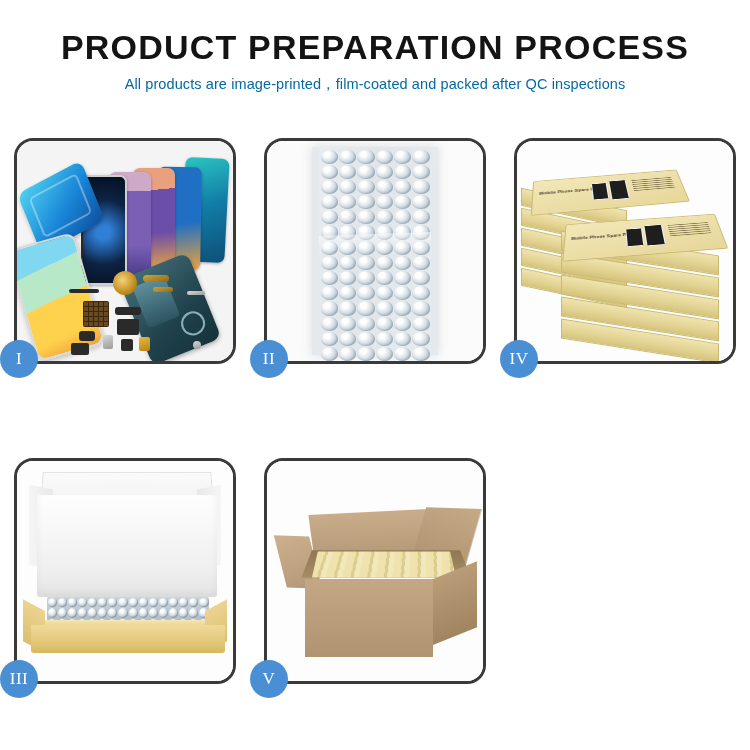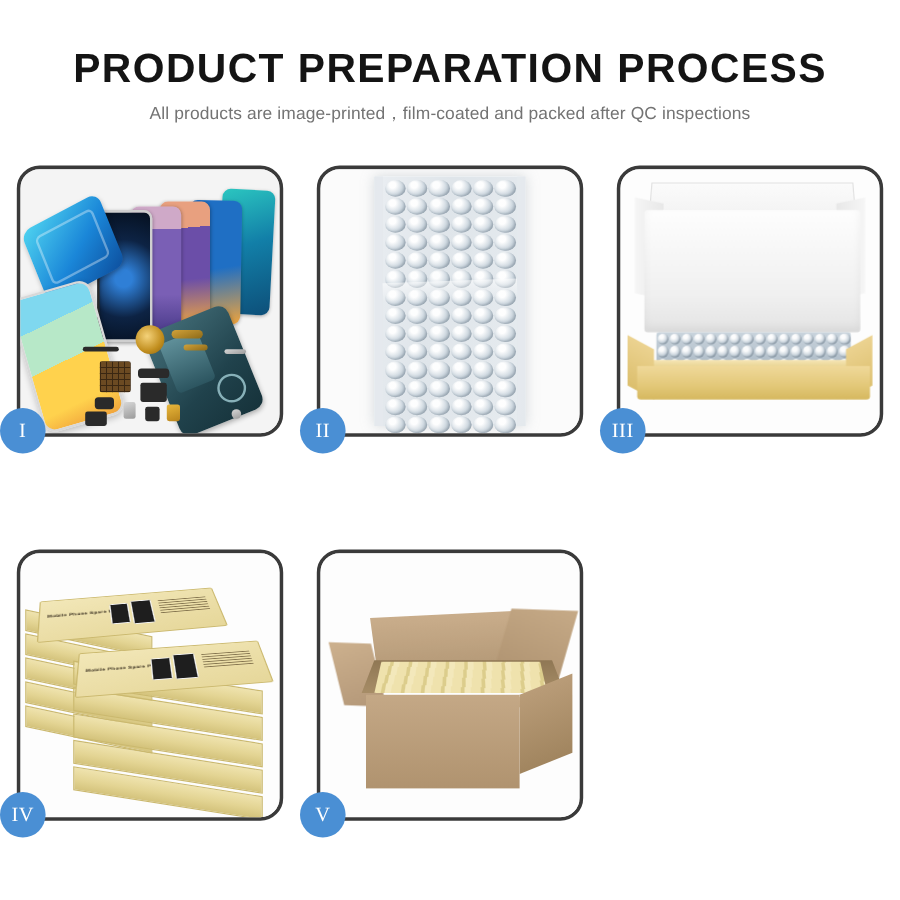--- a/index.html
+++ b/index.html
@@ -5,32 +5,32 @@
   html, body {
     margin: 0; padding: 0;
     width: 750px; height: 750px;
     background: #ffffff;
     font-family: "Liberation Sans", sans-serif;
     overflow: hidden;
   }
   .page { position: relative; width: 750px; height: 750px; }
 
   
-  .header { text-align: center; padding-top: 40px; }
+  .header { text-align: center; padding-top: 30px; }
   .title {
     font-size: 34px;
     font-weight: 700;
     letter-spacing: 1.2px;
     color: #141414;
     line-height: 1.05;
     white-space: nowrap;
   }
   .subtitle {
     font-size: 14.5px;
-    color: #737373;
+    color: #0369a1;
     margin-top: 9px;
     letter-spacing: .1px;
     white-space: nowrap;
   }
 
   
   .grid {
     position: absolute;
     left: 14px; top: 138px;
     width: 722px;
@@ -451,20 +451,69 @@
               <div class="bub"></div>
               <div class="bub"></div>
               <div class="bub"></div>
           </div>
           <div class="sheen"></div>
         </div>
       </div>
       <div class="badge">II</div>
     </div>
 
+    <div class="panel p4">
+      <div class="stage">
+        <div class="bg"></div>
+        <div class="stackwrap">
+
+          <div class="sbox" style="left:2px;top:48px;width:104px;height:16px;transform:skewY(12deg);"></div>
+          <div class="sbox" style="left:2px;top:68px;width:104px;height:16px;transform:skewY(12deg);"></div>
+          <div class="sbox" style="left:2px;top:88px;width:104px;height:16px;transform:skewY(12deg);"></div>
+          <div class="sbox" style="left:2px;top:108px;width:104px;height:16px;transform:skewY(12deg);"></div>
+          <div class="sbox" style="left:2px;top:128px;width:104px;height:16px;transform:skewY(12deg);"></div>
+
+          <div class="sbox top" style="left:14px;top:16px;">
+            <div class="lbl" style="left:6px;top:16px;">Mobile Phone Spare Parts</div>
+            <div class="scr" style="left:58px;top:10px;width:14px;height:22px;"></div>
+            <div class="scr" style="left:76px;top:8px;width:16px;height:26px;"></div>
+            <div class="lines" style="left:100px;top:10px;">
+              <i></i>
+                <i></i>
+                <i></i>
+                <i></i>
+                <i></i>
+                <i></i>
+            </div>
+          </div>
+
+          <div class="sbox" style="left:42px;top:92px;width:156px;height:18px;transform:skewY(9deg);"></div>
+          <div class="sbox" style="left:42px;top:114px;width:156px;height:18px;transform:skewY(9deg);"></div>
+          <div class="sbox" style="left:42px;top:136px;width:156px;height:18px;transform:skewY(9deg);"></div>
+          <div class="sbox" style="left:42px;top:158px;width:156px;height:18px;transform:skewY(9deg);"></div>
+          <div class="sbox" style="left:42px;top:180px;width:156px;height:18px;transform:skewY(9deg);"></div>
+
+          <div class="sbox top" style="left:46px;top:60px;width:156px;height:48px;transform:perspective(320px) rotateX(44deg) rotateZ(-6deg);">
+            <div class="lbl" style="left:6px;top:18px;">Mobile Phone Spare Parts</div>
+            <div class="scr" style="left:60px;top:12px;width:15px;height:23px;"></div>
+            <div class="scr" style="left:79px;top:9px;width:17px;height:27px;"></div>
+            <div class="lines" style="left:104px;top:11px;">
+              <i></i>
+                <i></i>
+                <i></i>
+                <i></i>
+                <i></i>
+                <i></i>
+            </div>
+          </div>
+        </div>
+      </div>
+      <div class="badge">IV</div>
+    </div>
+
     <div class="panel p3">
       <div class="stage">
         <div class="bg"></div>
         <div class="lid-back"></div>
         <div class="foamflapL"></div>
         <div class="foamflapR"></div>
         <div class="foam"></div>
         <div class="box3-bubbles">
           <div class="bub"></div>
             <div class="bub"></div>
@@ -514,69 +563,20 @@
             <div class="bub"></div>
             <div class="bub"></div>
             <div class="bub"></div>
         </div>
         <div class="box3-rim"></div>
         <div class="box3-left"></div>
         <div class="box3-right"></div>
         <div class="box3-front"></div>
       </div>
       <div class="badge">III</div>
-    </div>
-
-    <div class="panel p4">
-      <div class="stage">
-        <div class="bg"></div>
-        <div class="stackwrap">
-
-          <div class="sbox" style="left:2px;top:48px;width:104px;height:16px;transform:skewY(12deg);"></div>
-          <div class="sbox" style="left:2px;top:68px;width:104px;height:16px;transform:skewY(12deg);"></div>
-          <div class="sbox" style="left:2px;top:88px;width:104px;height:16px;transform:skewY(12deg);"></div>
-          <div class="sbox" style="left:2px;top:108px;width:104px;height:16px;transform:skewY(12deg);"></div>
-          <div class="sbox" style="left:2px;top:128px;width:104px;height:16px;transform:skewY(12deg);"></div>
-
-          <div class="sbox top" style="left:14px;top:16px;">
-            <div class="lbl" style="left:6px;top:16px;">Mobile Phone Spare Parts</div>
-            <div class="scr" style="left:58px;top:10px;width:14px;height:22px;"></div>
-            <div class="scr" style="left:76px;top:8px;width:16px;height:26px;"></div>
-            <div class="lines" style="left:100px;top:10px;">
-              <i></i>
-                <i></i>
-                <i></i>
-                <i></i>
-                <i></i>
-                <i></i>
-            </div>
-          </div>
-
-          <div class="sbox" style="left:42px;top:92px;width:156px;height:18px;transform:skewY(9deg);"></div>
-          <div class="sbox" style="left:42px;top:114px;width:156px;height:18px;transform:skewY(9deg);"></div>
-          <div class="sbox" style="left:42px;top:136px;width:156px;height:18px;transform:skewY(9deg);"></div>
-          <div class="sbox" style="left:42px;top:158px;width:156px;height:18px;transform:skewY(9deg);"></div>
-          <div class="sbox" style="left:42px;top:180px;width:156px;height:18px;transform:skewY(9deg);"></div>
-
-          <div class="sbox top" style="left:46px;top:60px;width:156px;height:48px;transform:perspective(320px) rotateX(44deg) rotateZ(-6deg);">
-            <div class="lbl" style="left:6px;top:18px;">Mobile Phone Spare Parts</div>
-            <div class="scr" style="left:60px;top:12px;width:15px;height:23px;"></div>
-            <div class="scr" style="left:79px;top:9px;width:17px;height:27px;"></div>
-            <div class="lines" style="left:104px;top:11px;">
-              <i></i>
-                <i></i>
-                <i></i>
-                <i></i>
-                <i></i>
-                <i></i>
-            </div>
-          </div>
-        </div>
-      </div>
-      <div class="badge">IV</div>
     </div>
 
     <div class="panel p5">
       <div class="stage">
         <div class="bg"></div>
         <div class="c5-flapBack"></div>
         <div class="c5-flapRight"></div>
         <div class="c5-flapLeft"></div>
         <div class="c5-inner"></div>
         <div class="c5-fill"></div>

